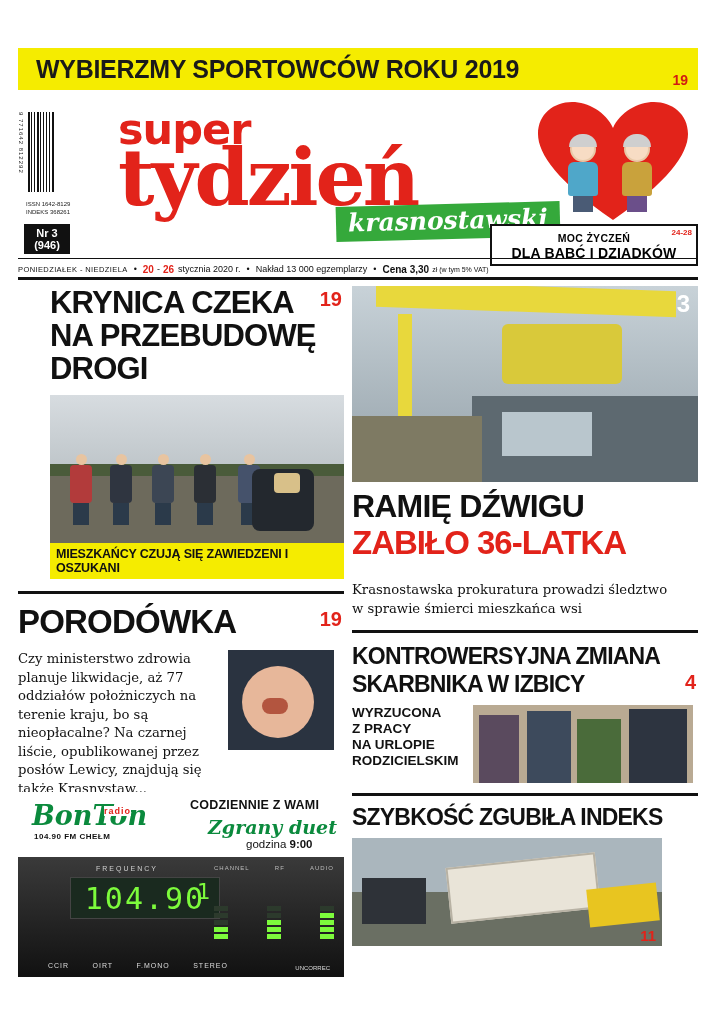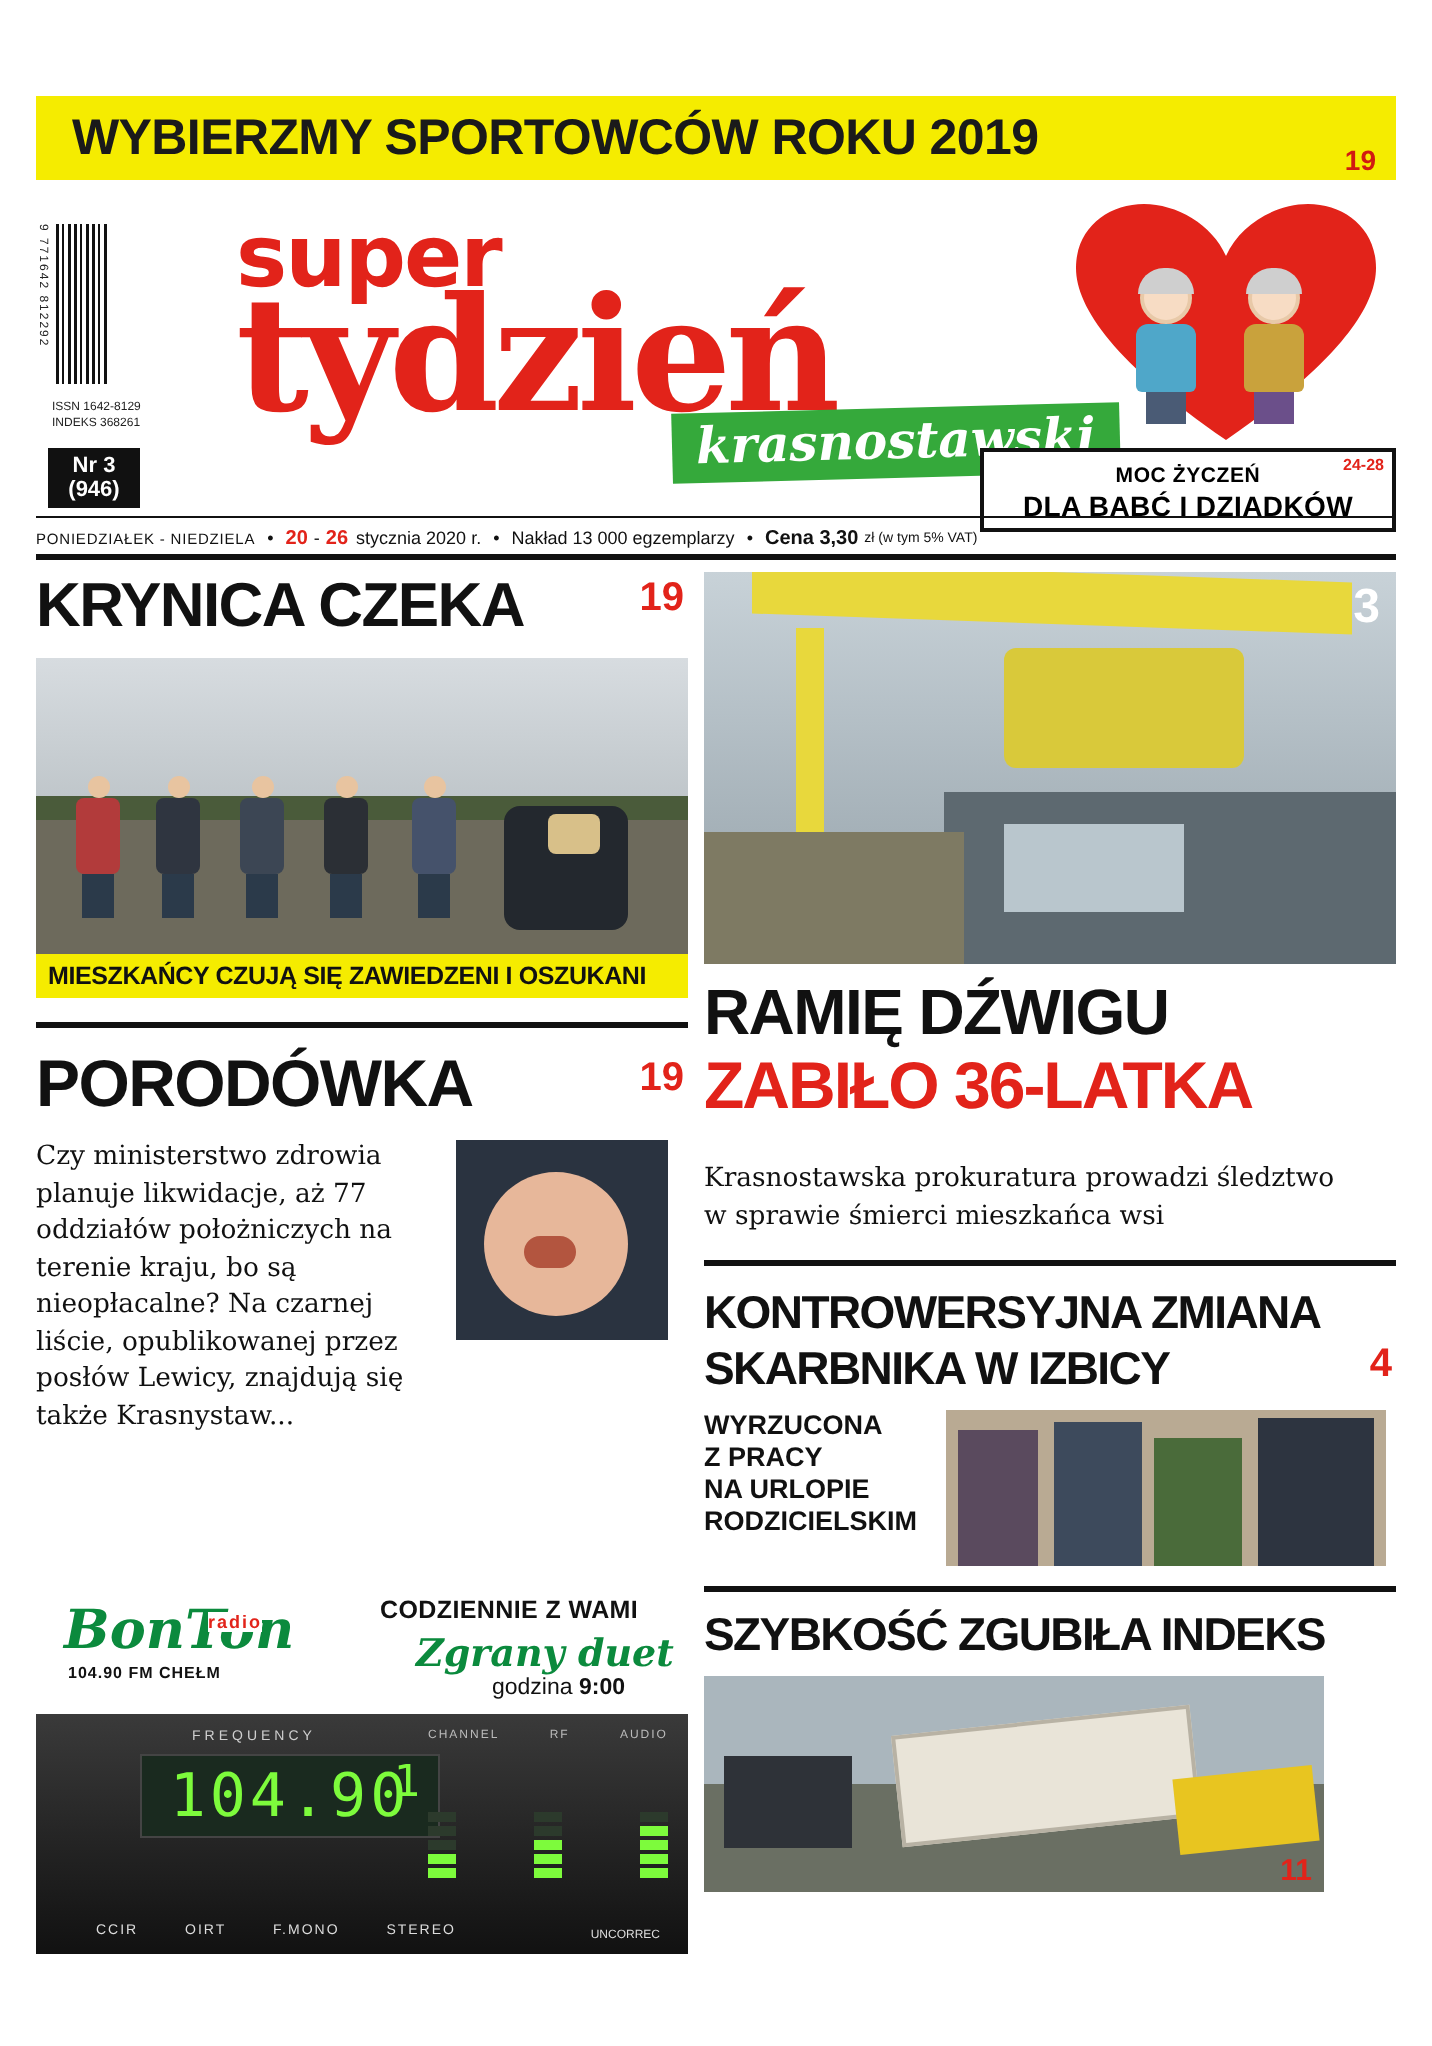--- a/index.html
+++ b/index.html
@@ -398,23 +398,24 @@
     <span style="margin-left:4px;">stycznia  2020  r.</span>
     <span style="margin:0 6px;">•</span>
     <span>Nakład 13 000 egzemplarzy</span>
     <span style="margin:0 6px;">•</span>
     <b>Cena 3,30</b>
     <span style="margin-left:3px; font-size:7px;">zł (w  tym  5%  VAT)</span>
   </div>
 
   <div class="col-left">
 
-    <div style="position:relative;">
+    <div style="position:relative;margin-left:32px;">
       <div class="headline-black">KRYNICA CZEKA</div>
       <div class="page-num-red" style="position:absolute; right:2px; top:2px;">19</div>
+      <div class="headline-black">NA PRZEBUDOWĘ DROGI</div>
 
       <div class="photo" style="height:148px; margin-top:10px;">
         <div class="ph-sky" style="background:linear-gradient(#d7dce0,#bcc3c7);"></div>
         <div class="ph-ground" style="background:#6d6a5c;"></div>
         <div style="position:absolute;left:0;bottom:45%;width:100%;height:12px;background:#4a5b3a;"></div>
         <div class="figure" style="left:18px;">
           <div class="fig-head"></div>
             <div class="fig-body" style="background:#b23b3b;"></div>
             <div class="fig-legs"></div>
         </div>

